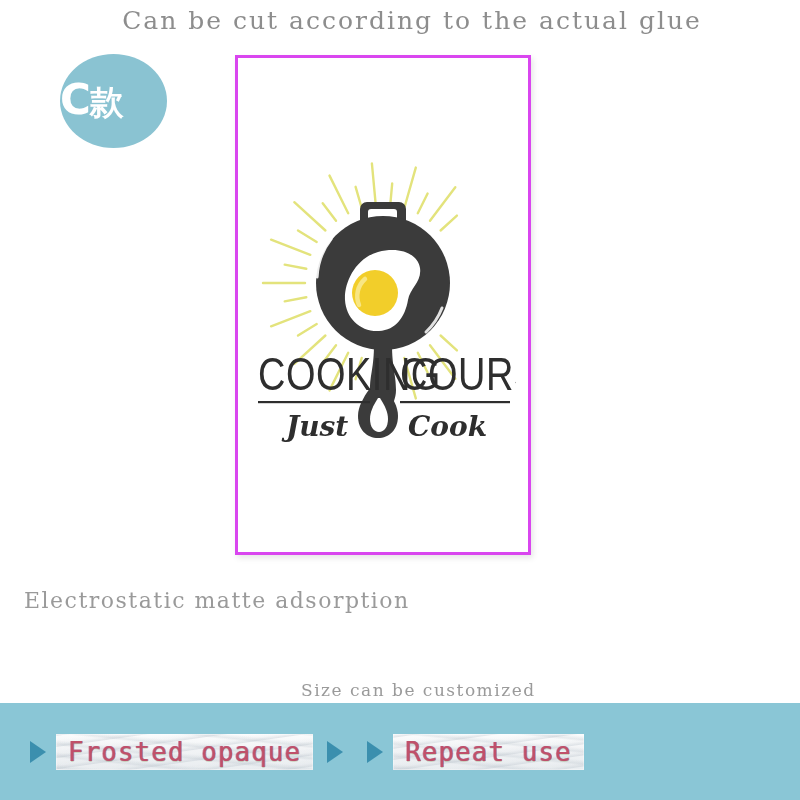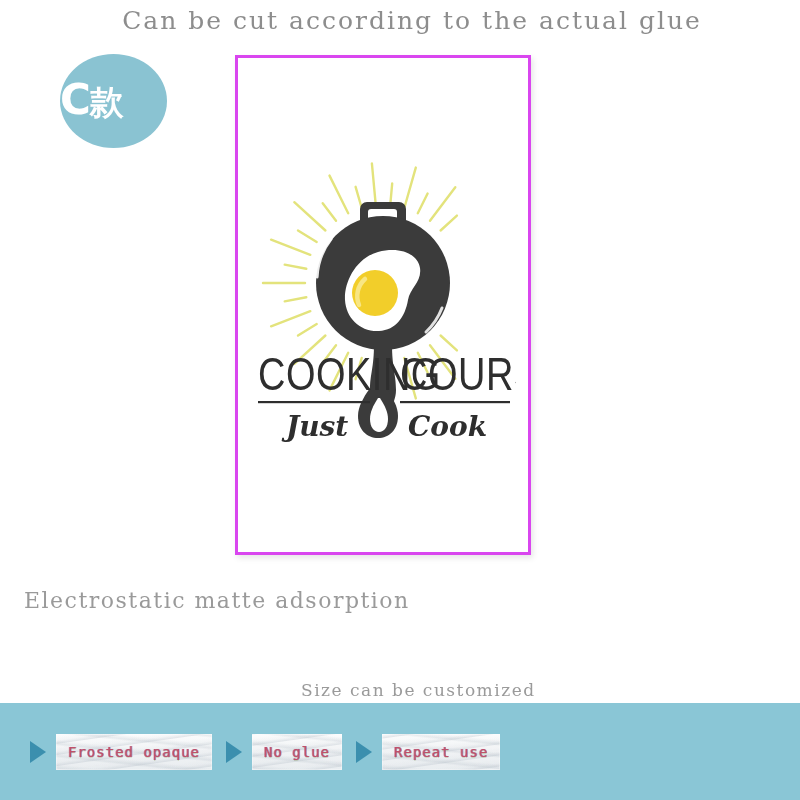--- a/index.html
+++ b/index.html
@@ -157,21 +157,21 @@
         rgba(168,180,190,0.00) 0px,
         rgba(168,180,190,0.22) 2px,
         rgba(255,255,255,0.00) 6px,
         rgba(255,255,255,0.00) 12px
       ),
       linear-gradient(180deg, #fbfcfd 0%, #f1f3f5 45%, #e9edf0 100%);
     box-shadow: 0 0 0 1px rgba(255,255,255,0.35) inset;
   }
   .tag-text {
     font-family: "DejaVu Sans Mono", monospace;
-    font-size: 14px;
+    font-size: 26px;
     color: #c0506a;
     letter-spacing: 1px;
     white-space: nowrap;
     text-shadow:
       -0.7px 0 rgba(190,60,90,0.55),
        0.7px 0 rgba(60,60,170,0.40),
        0    0.6px rgba(120,140,60,0.25);
   }
 </style>
 </head>
@@ -256,23 +256,20 @@
 
   <div class="banner">
     <div class="feature">
       <span class="tri"></span>
       <span class="tag">
         <span class="tag-text">Frosted opaque</span>
       </span>
     </div>
     <div class="feature">
       <span class="tri"></span>
-      <span class="tag">
-        <span class="tag-text">No glue</span>
-      </span>
     </div>
     <div class="feature">
       <span class="tri"></span>
       <span class="tag">
         <span class="tag-text">Repeat use</span>
       </span>
     </div>
   </div>
 
 </div>

